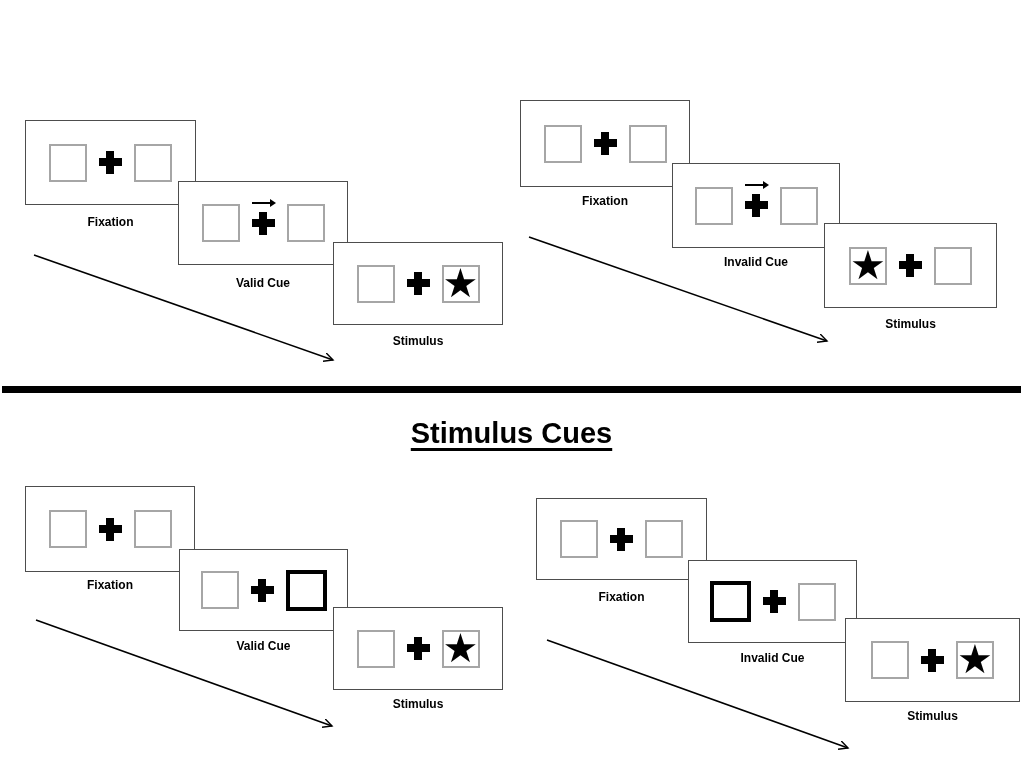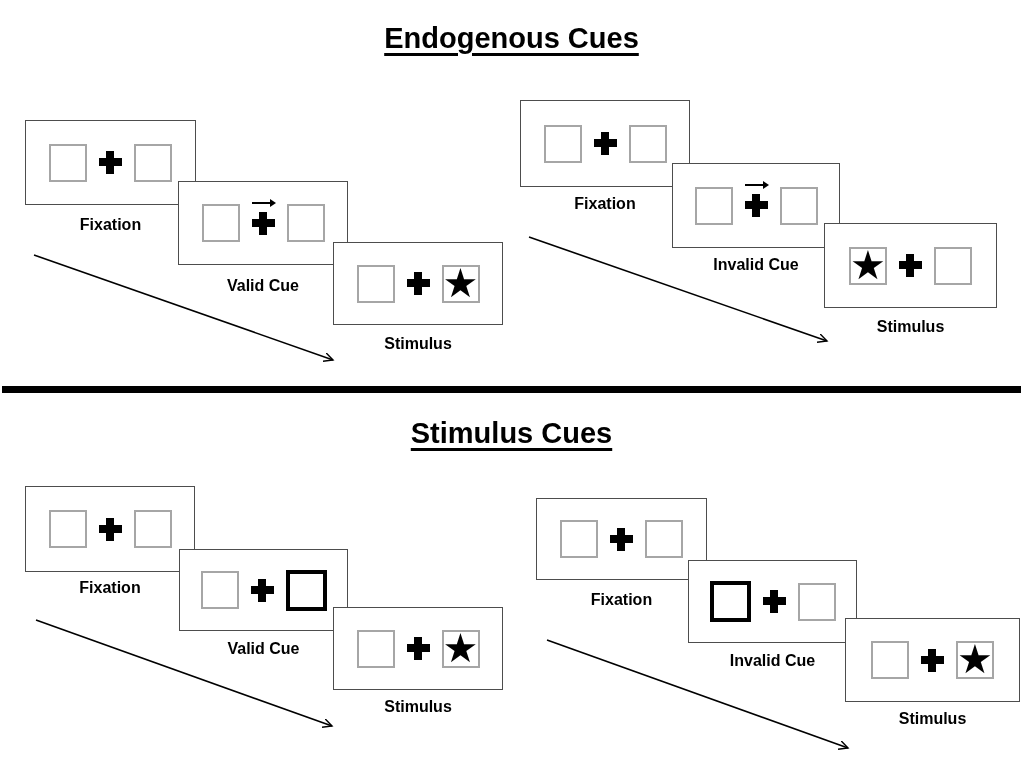--- a/index.html
+++ b/index.html
@@ -20,21 +20,21 @@
     margin:0;
   }
   .divider{
     position:absolute;left:2px;right:2px;top:386px;height:7px;background:var(--ink);
   }
   .panel{
     position:absolute;background:var(--bg);border:1px solid var(--panel-border);
     box-sizing:border-box;display:flex;align-items:center;justify-content:center;gap:12px;
   }
   .step-label{
-    position:absolute;text-align:center;font-weight:bold;font-size:16px;line-height:1.1;
+    position:absolute;text-align:center;font-weight:bold;font-size:12px;line-height:1.1;
   }
   .box{
     width:38px;height:38px;box-sizing:border-box;border:2px solid var(--box-border);
     background:var(--bg);display:flex;align-items:center;justify-content:center;
     overflow:visible;flex:none;
   }
   .box.bold{
     width:41px;height:41px;border:4px solid var(--ink);
   }
   .star{
@@ -61,21 +61,20 @@
     content:"";position:absolute;right:-2px;top:-3px;width:0;height:0;
     border-left:6px solid var(--ink);border-top:4px solid transparent;border-bottom:4px solid transparent;
   }
   .arrows-overlay{position:absolute;left:0;top:0;pointer-events:none;}
 </style>
 </head>
 <body>
 
 <div class="stage">
 
-  <h1 class="section-title" style="top:22px">Endogenous Cues</h1>
 
   <svg class="arrows-overlay" width="1023" height="767" viewBox="0 0 1023 767">
     <defs>
       <marker id="ah" markerWidth="11" markerHeight="11" refX="9" refY="4.5" orient="auto" markerUnits="userSpaceOnUse">
         <path d="M0,0 L9,4.5 L0,9" fill="none" stroke="#000" stroke-width="1.4"></path>
       </marker>
     </defs>
     <line x1="34" y1="255" x2="333" y2="360" stroke="#000" stroke-width="1.6" marker-end="url(#ah)"></line>
     <line x1="529" y1="237" x2="827" y2="341" stroke="#000" stroke-width="1.6" marker-end="url(#ah)"></line>
     <line x1="36" y1="620" x2="332" y2="726" stroke="#000" stroke-width="1.6" marker-end="url(#ah)"></line>

